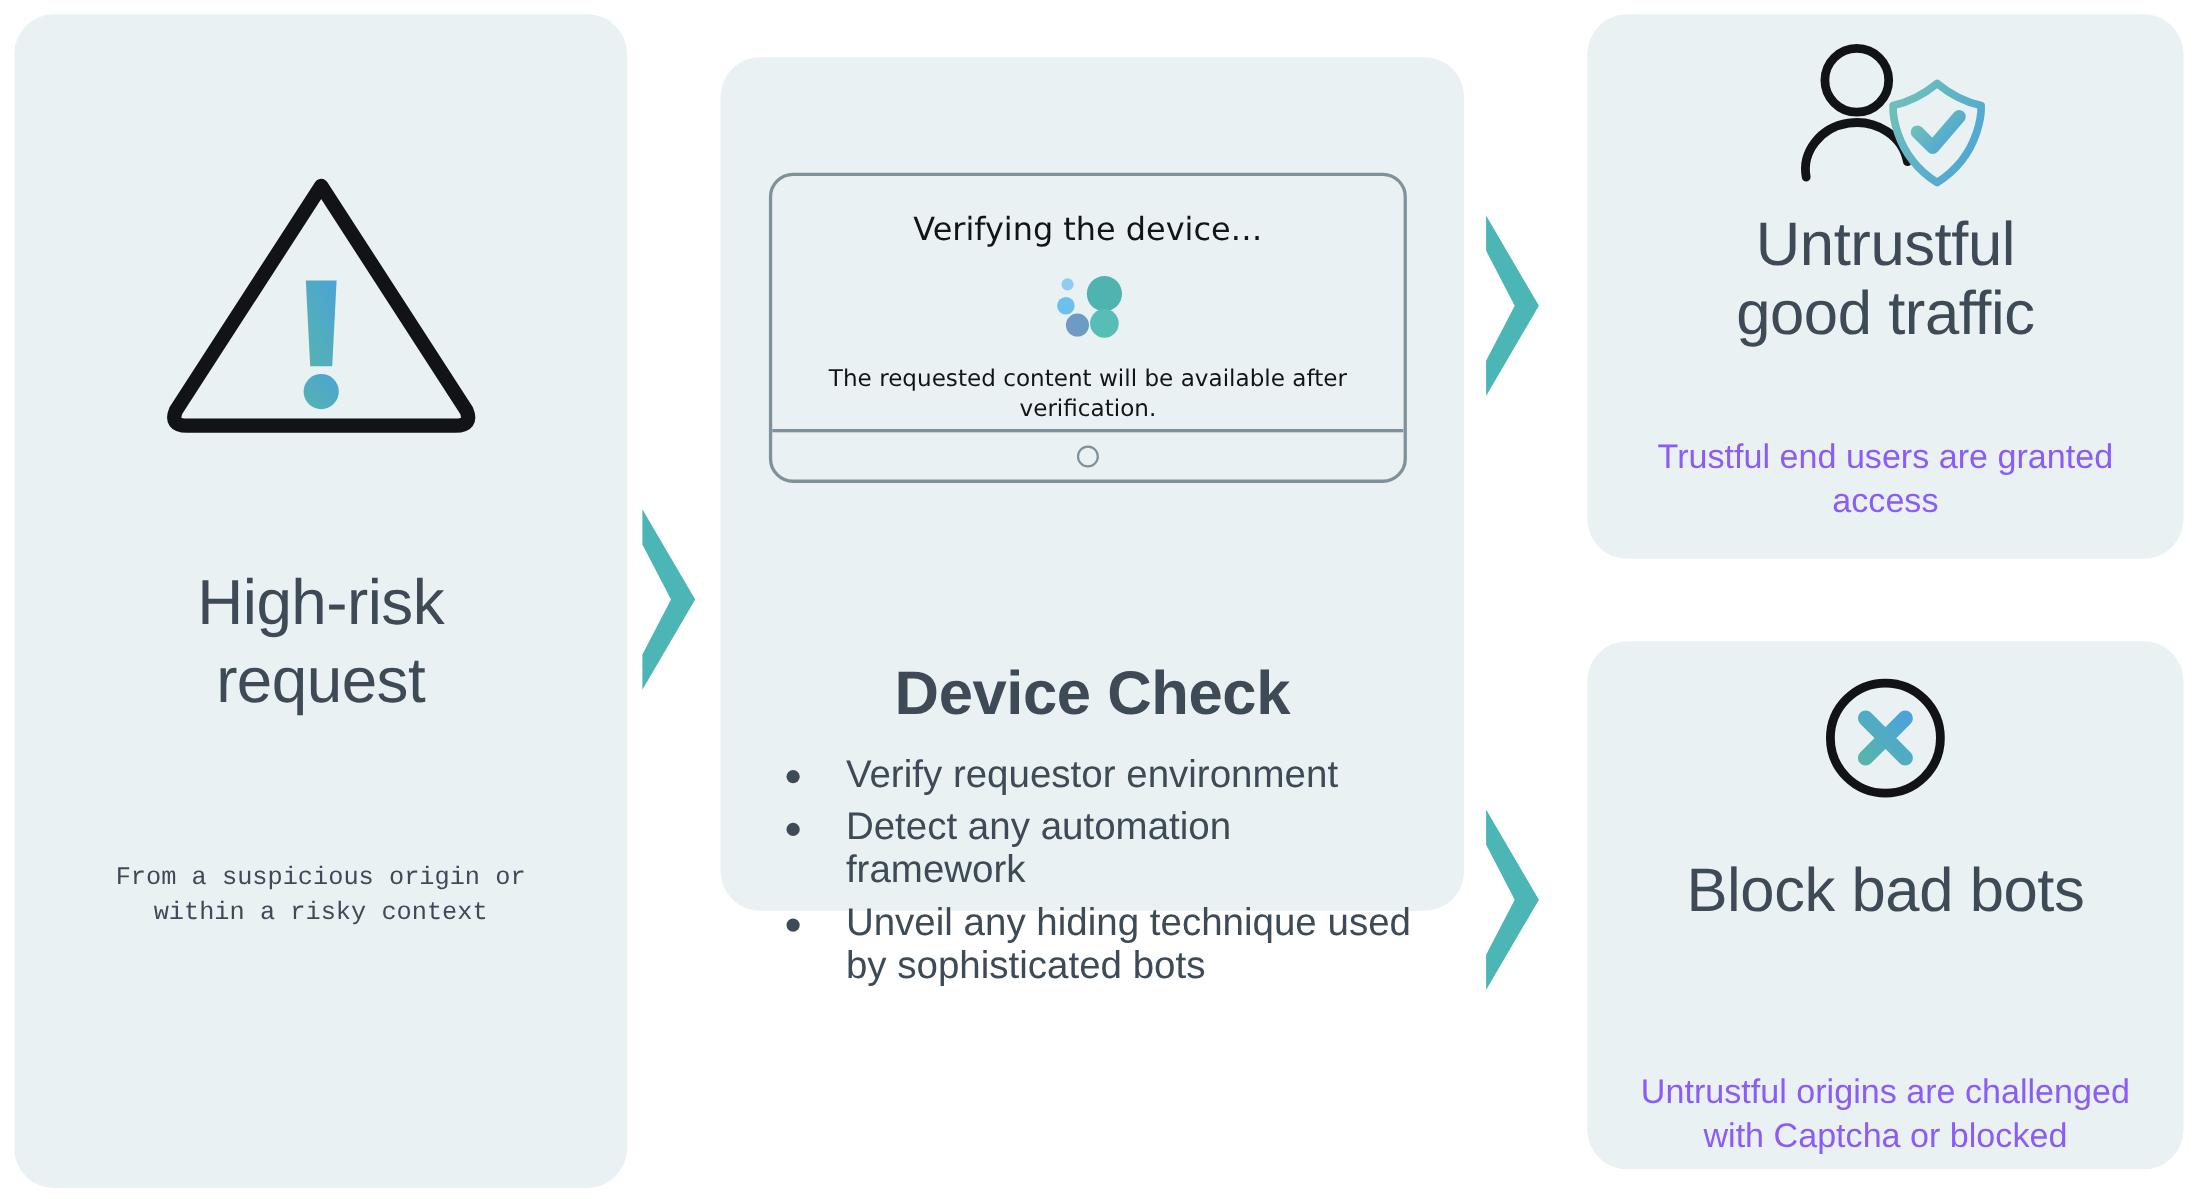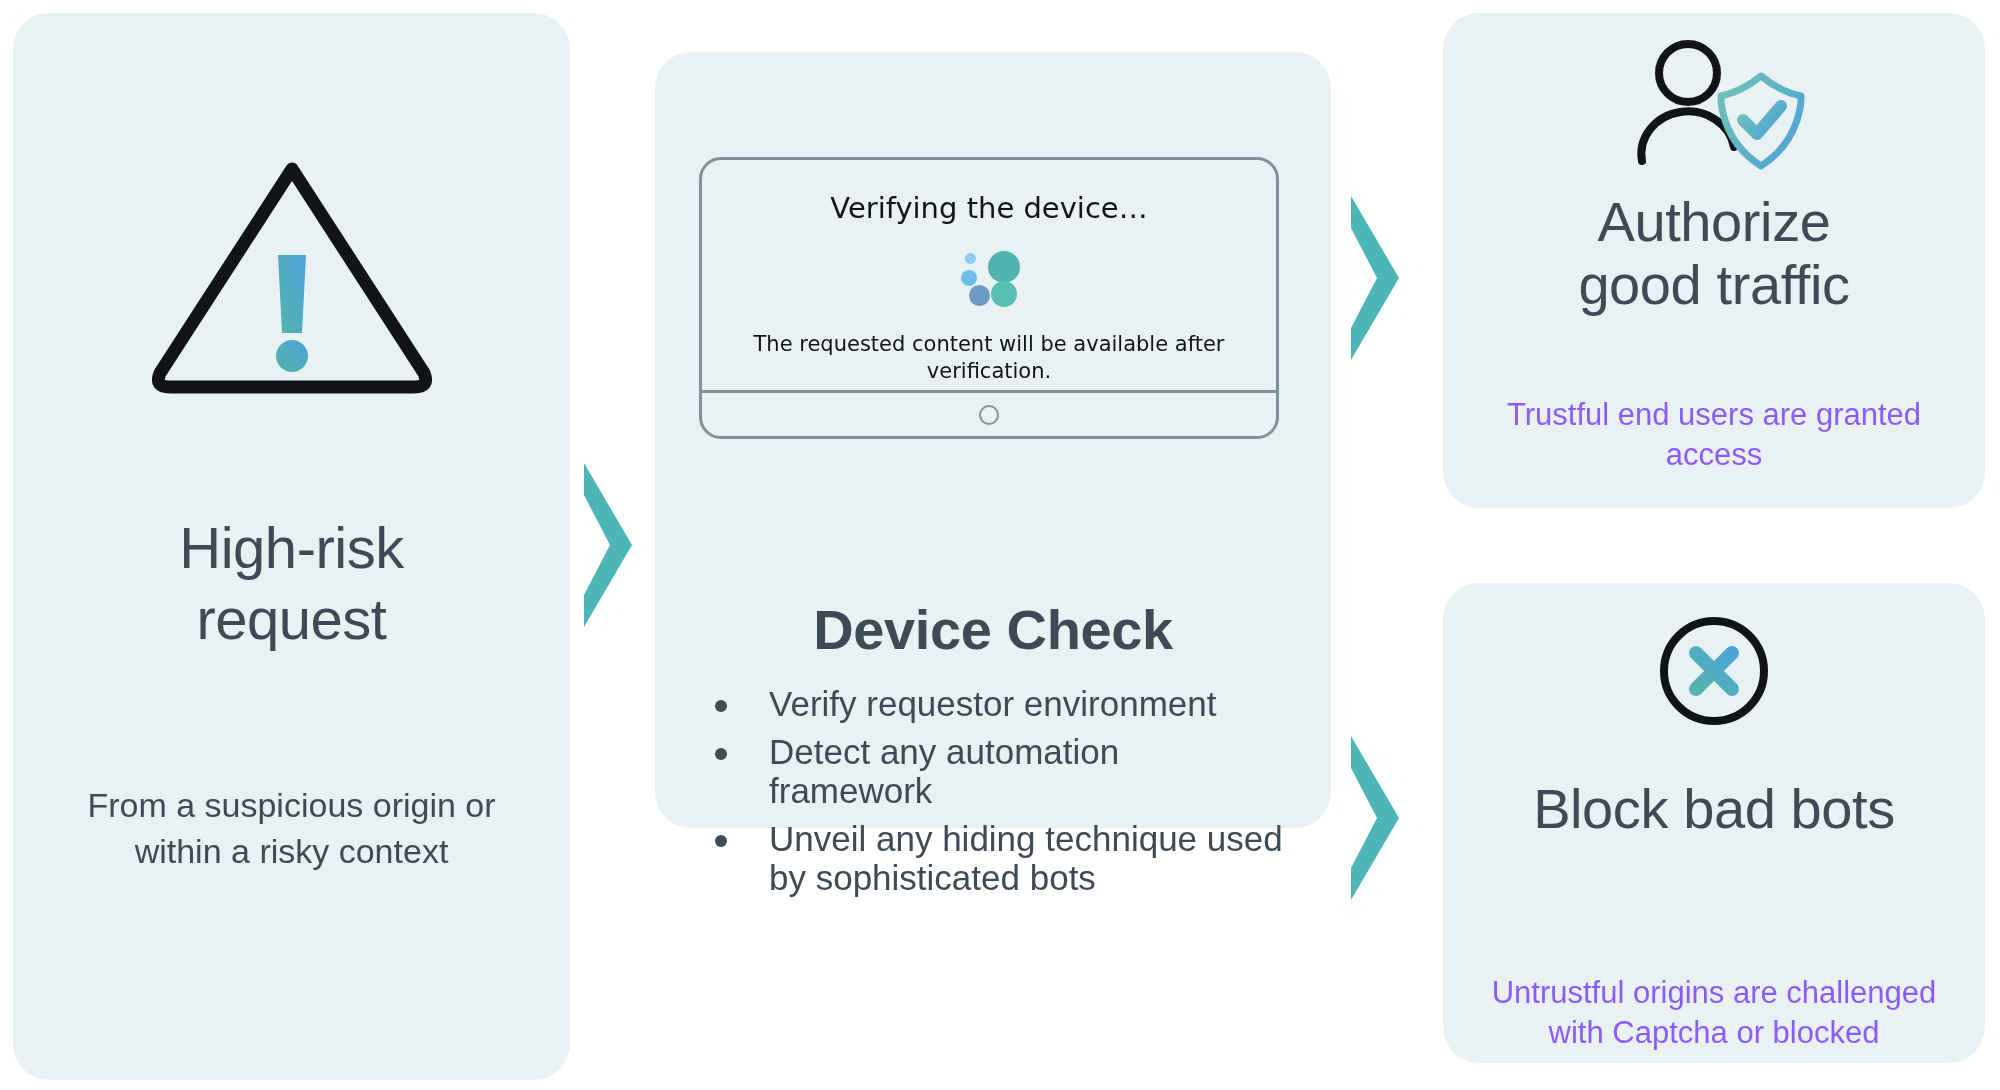--- a/index.html
+++ b/index.html
@@ -25,22 +25,23 @@
   }
   .risk-title {
     position: absolute; left: 0; top: 500px; width: 100%;
     text-align: center;
     font-size: 58px; font-weight: 400; color: #3e4b57;
     line-height: 1.22; letter-spacing: -0.5px;
   }
   .risk-sub {
     position: absolute; left: 0; top: 770px; width: 100%;
     text-align: center; padding: 0 54px;
-    font-size: 34px; font-weight: 400; color: #3e4b57;
+    font-size: 23px; font-weight: 400; color: #3e4b57;
     line-height: 1.35;
+    font-family: Liberation Mono, monospace;
   }
 
   
   #card-device { left: 655px; top: 28px; width: 676px; height: 776px; margin-top: 24px; }
   .device-frame {
     position: absolute; left: 44px; top: 105px;
     width: 580px; height: 282px;
     border: 3px solid #7f929c;
     border-radius: 22px;
     overflow: hidden;
@@ -205,21 +206,21 @@
         </defs>
         <circle cx="79" cy="34" r="29" fill="none" stroke="#111317" stroke-width="8"></circle>
         <path d="M33 122 A46 42 0 0 1 125 108" fill="none" stroke="#111317" stroke-width="8" stroke-linecap="round"></path>
         <path d="M152 37 C163 46 178 54 192 57 C192 57 194 100 152 127
                  C110 100 112 57 112 57 C126 54 141 46 152 37 Z" fill="none" stroke="url(#gradShield)" stroke-width="7" stroke-linejoin="round"></path>
         <path d="M134 81 L148 95 L172 67" fill="none" stroke="url(#gradShield)" stroke-width="12" stroke-linecap="round" stroke-linejoin="round"></path>
       </svg>
     </div>
 
     <div class="r-title">
-      <div>Authorize</div>
+      <div>Untrustful</div>
       <div>good traffic</div>
     </div>
 
     <div class="r-sub">Trustful end users are granted access</div>
   </div>
 
   <div class="card" id="card-block">
 
     <div class="r-icon-wrap">
       <svg width="112" height="112" viewBox="0 0 112 112" aria-hidden="true">

